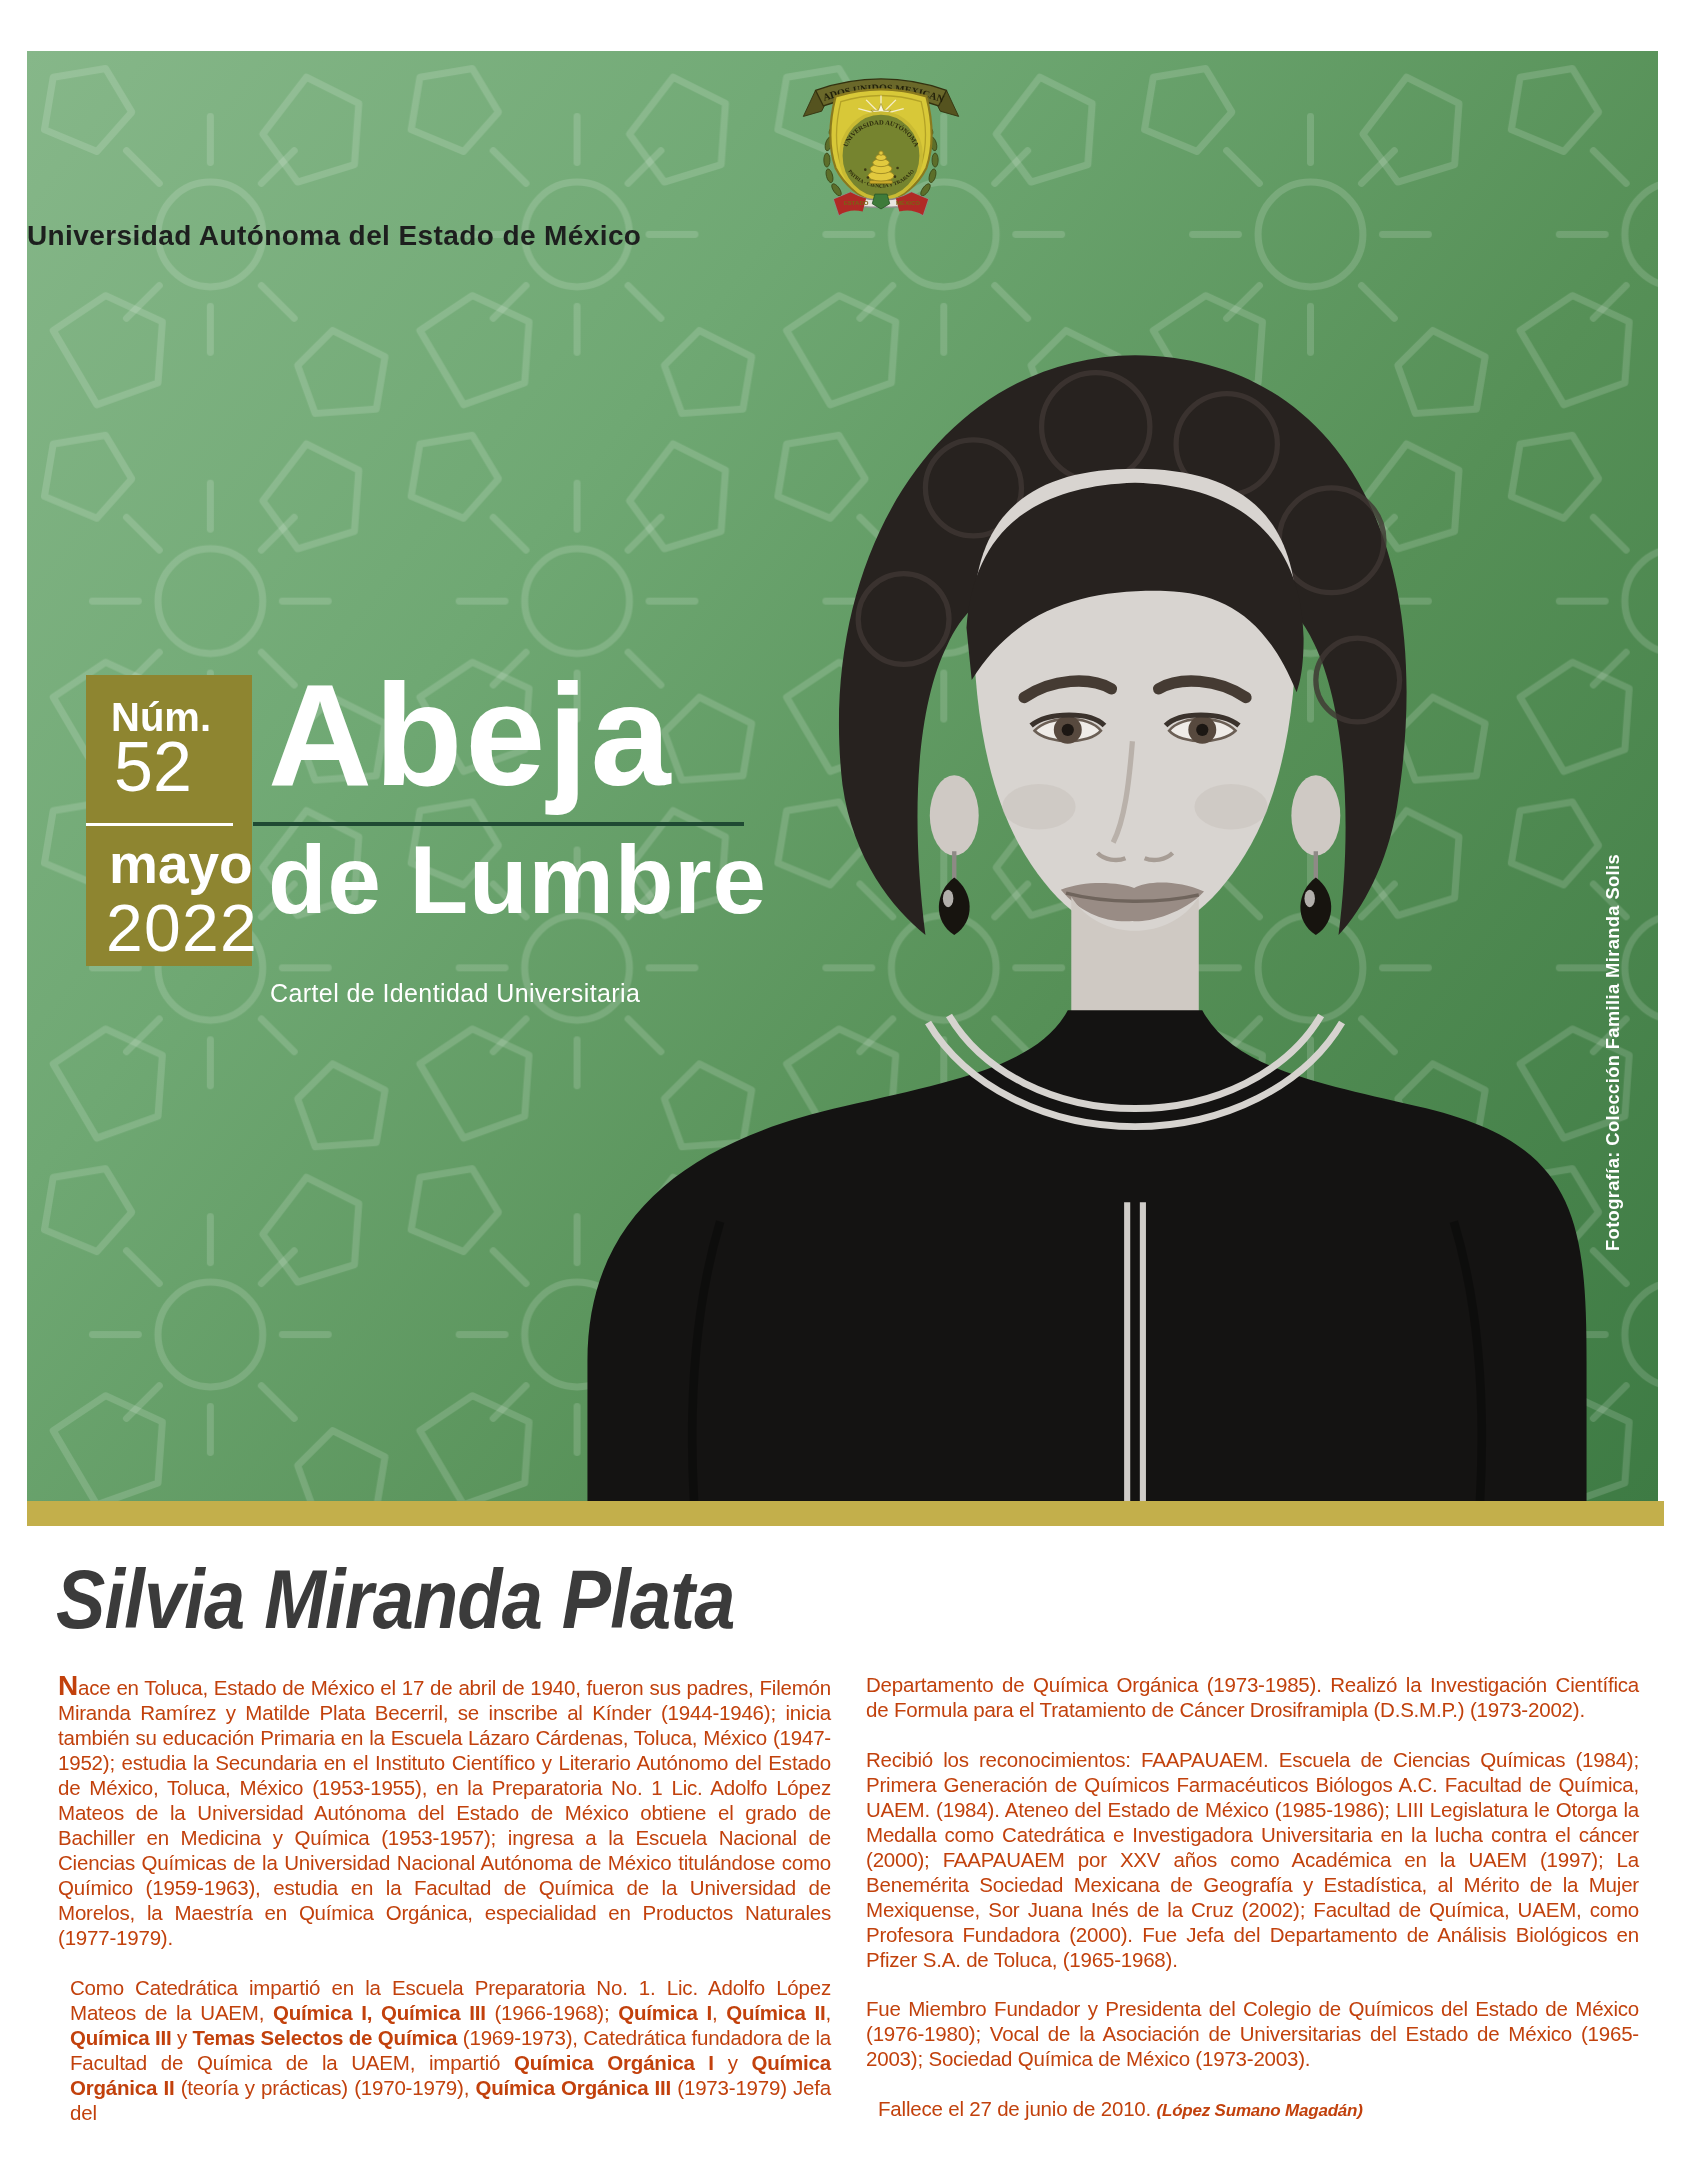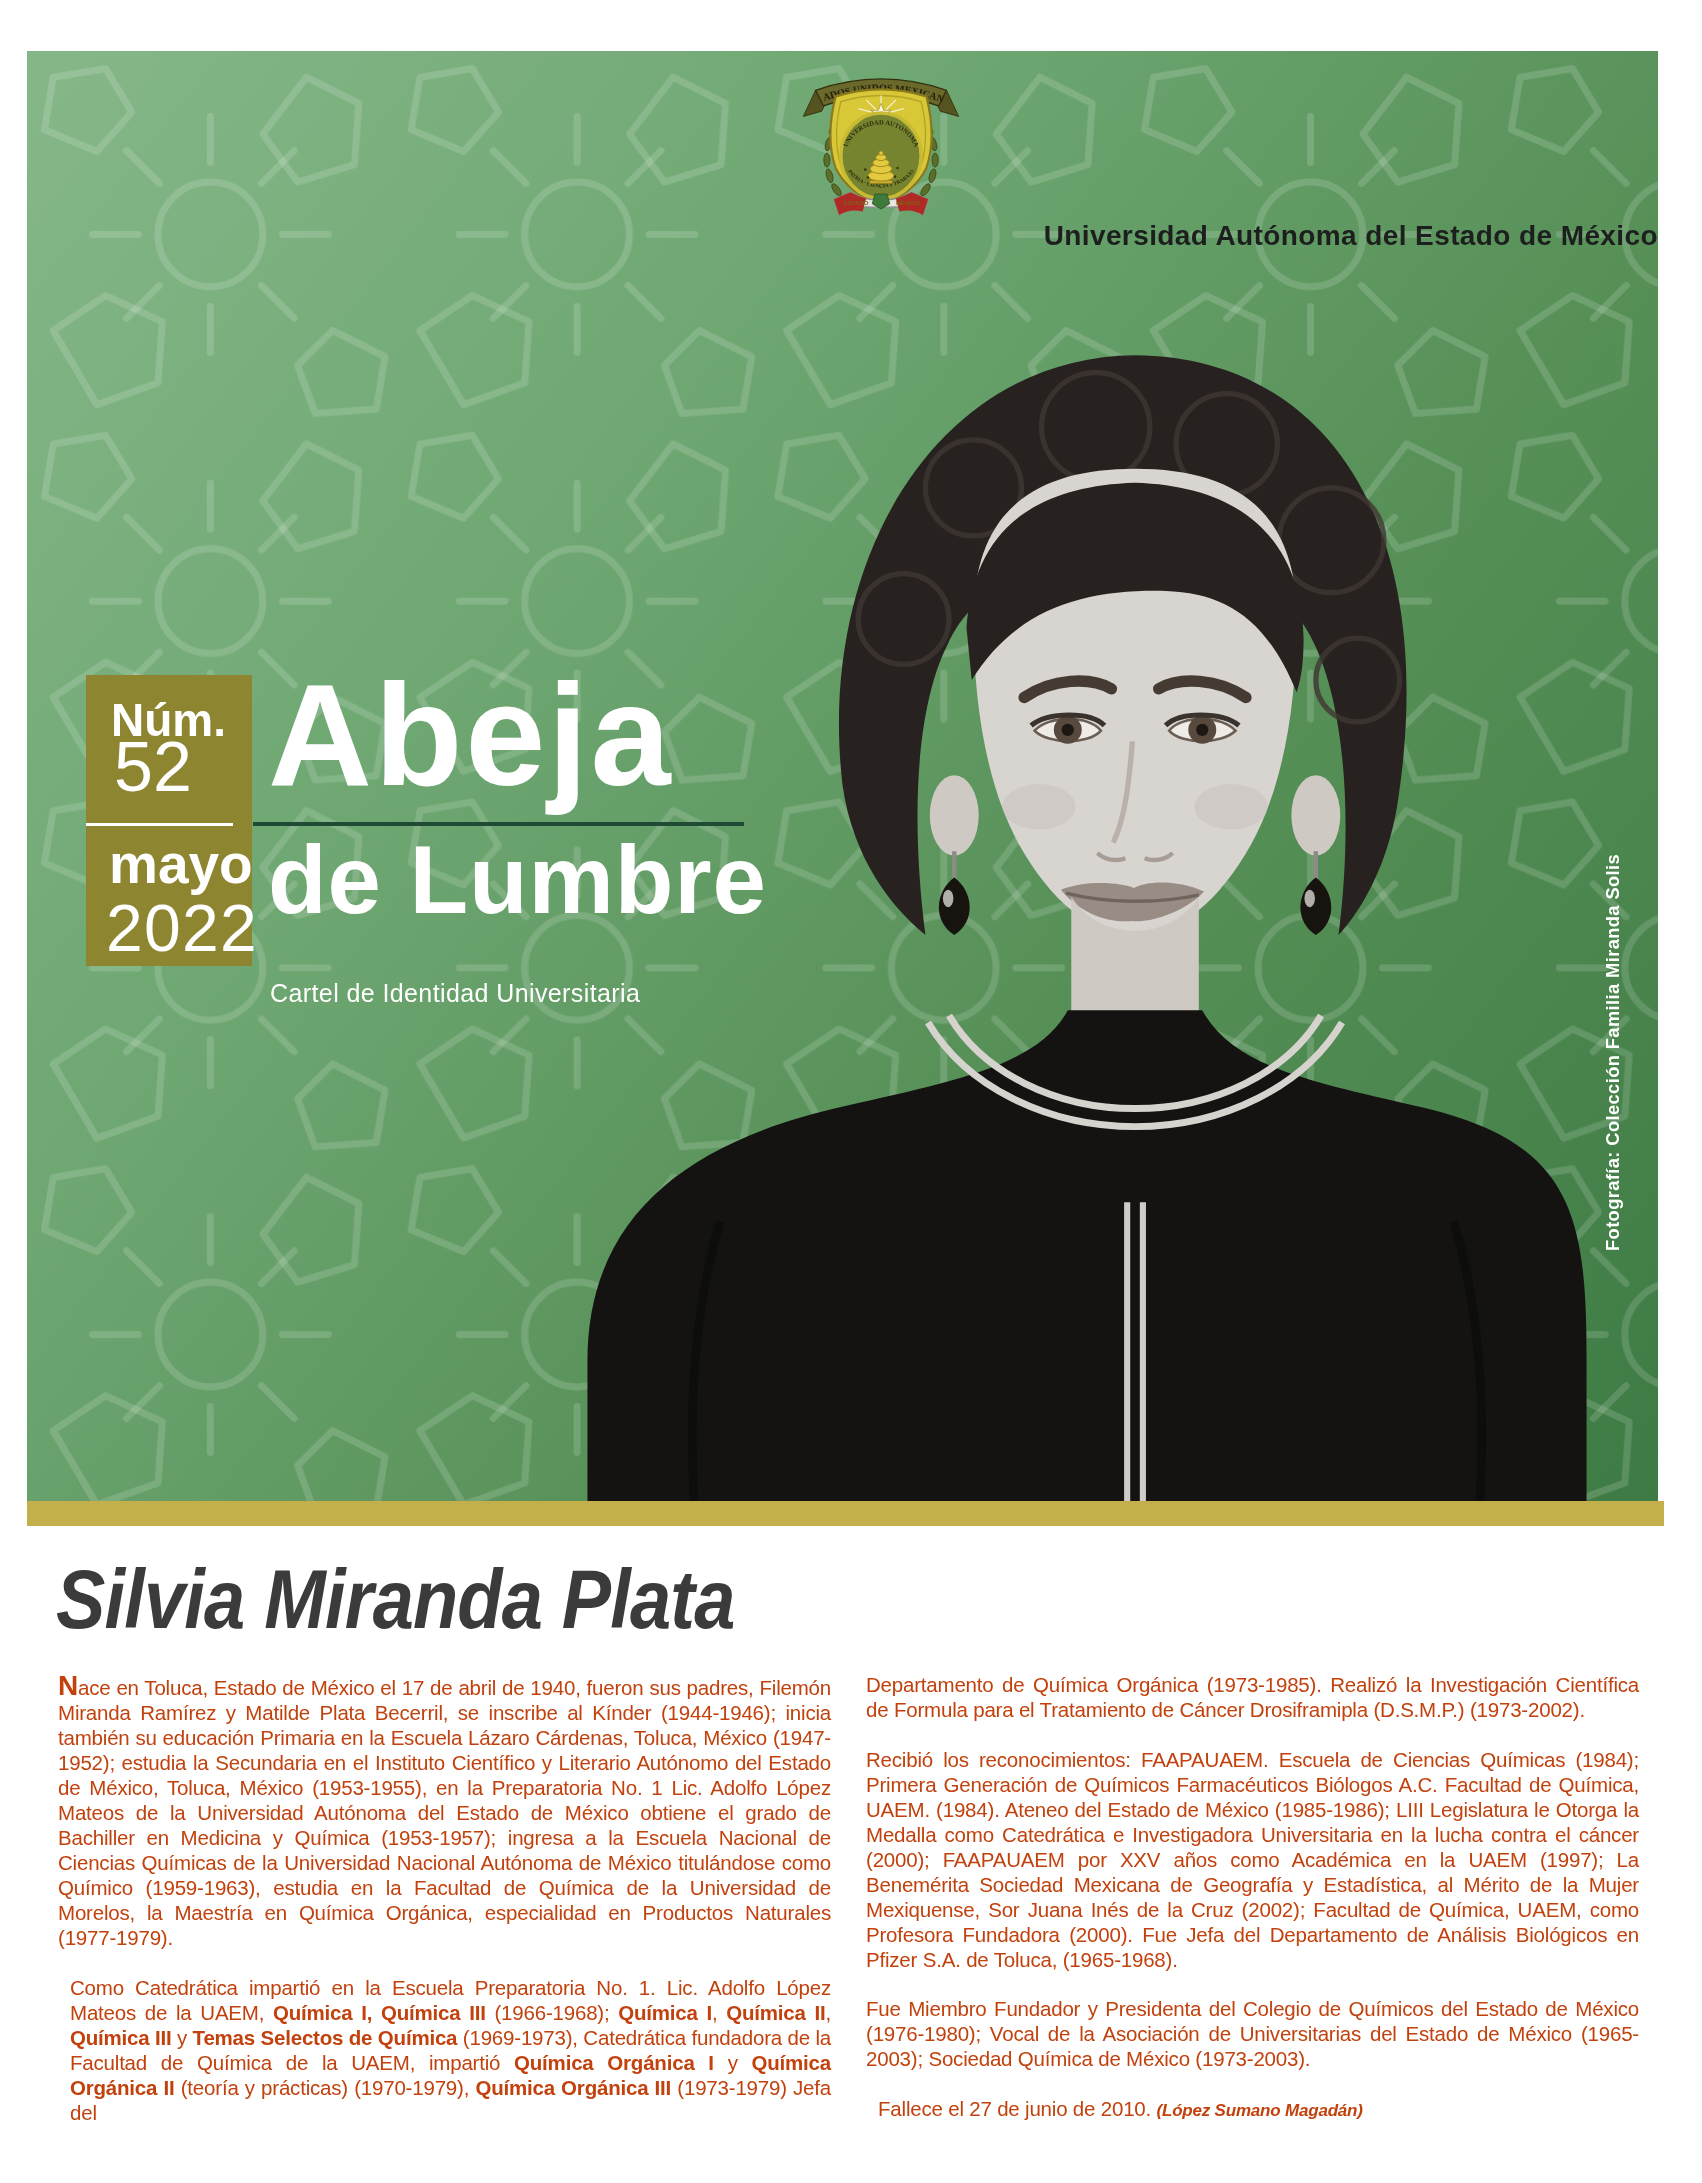--- a/index.html
+++ b/index.html
@@ -6,27 +6,27 @@
   .poster{position:relative;width:1702px;height:2476px;background:#ffffff;
           font-family:"Liberation Sans",sans-serif;overflow:hidden;}
 
   
   .green-panel{position:absolute;left:27px;top:51px;width:1631px;height:1450px;
     background:linear-gradient(128deg,#86b789 0%,#6fa873 32%,#569057 64%,#3e7b44 100%);}
   .pattern-svg{position:absolute;left:0;top:0;width:100%;height:100%;}
 
   .crest{position:absolute;left:758px;top:12.2px;width:192px;height:161px;}
 
-  .univ-name{position:absolute;left:0;top:169px;width:100%;text-align:right;
+  .univ-name{position:absolute;left:0;top:169px;width:100%;text-align:left;
     font-size:28px;font-weight:700;color:#1d1f1e;letter-spacing:0.4px;}
 
   
   .badge{position:absolute;left:59px;top:624px;width:166px;height:291px;
     background:#8e8530;color:#ffffff;}
-  .badge .num-label{position:absolute;left:25px;top:22px;font-size:46px;font-weight:700;line-height:1;}
+  .badge .num-label{position:absolute;left:25px;top:22px;font-size:40px;font-weight:700;line-height:1;}
   .badge .num{position:absolute;left:28px;top:57px;font-size:70px;font-weight:400;line-height:1;}
   .badge .rule{position:absolute;left:0;top:148px;width:147px;height:3.1px;background:#ffffff;}
   .badge .month{position:absolute;left:23px;top:162px;font-size:55px;font-weight:700;line-height:1;}
   .badge .year{position:absolute;left:20px;top:220px;font-size:66px;font-weight:400;line-height:1;letter-spacing:1.3px;}
 
   
   .title-main{position:absolute;left:241px;top:613px;font-size:144px;font-weight:700;
     color:#fff;line-height:1;letter-spacing:2.6px;text-align:right;}
   .title-underline{position:absolute;left:226px;top:771px;width:491px;height:4.4px;background:#1f4a33;}
   .title-sub{position:absolute;left:241px;top:781px;font-size:96px;font-weight:700;color:#fff;line-height:1;letter-spacing:0.9px;}

